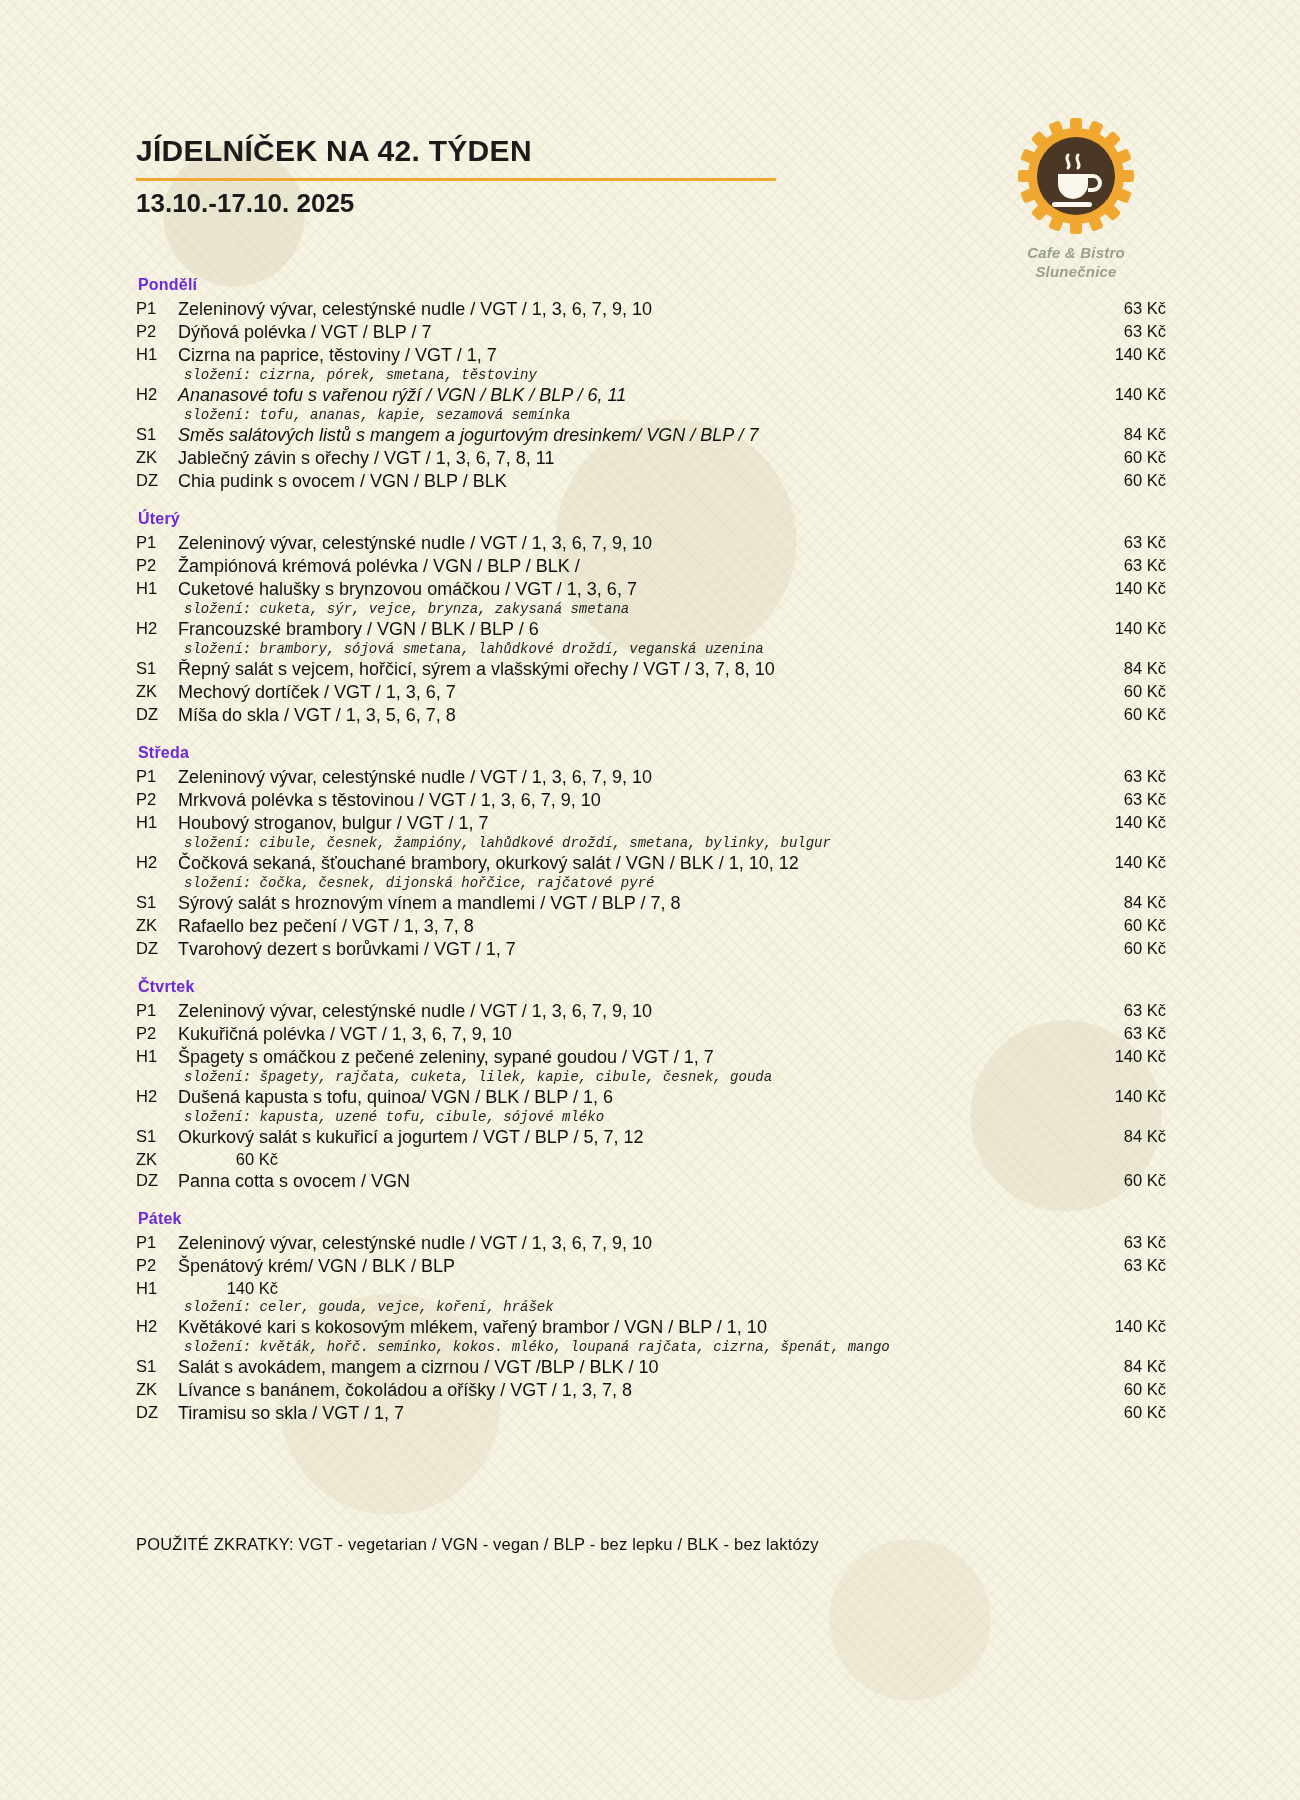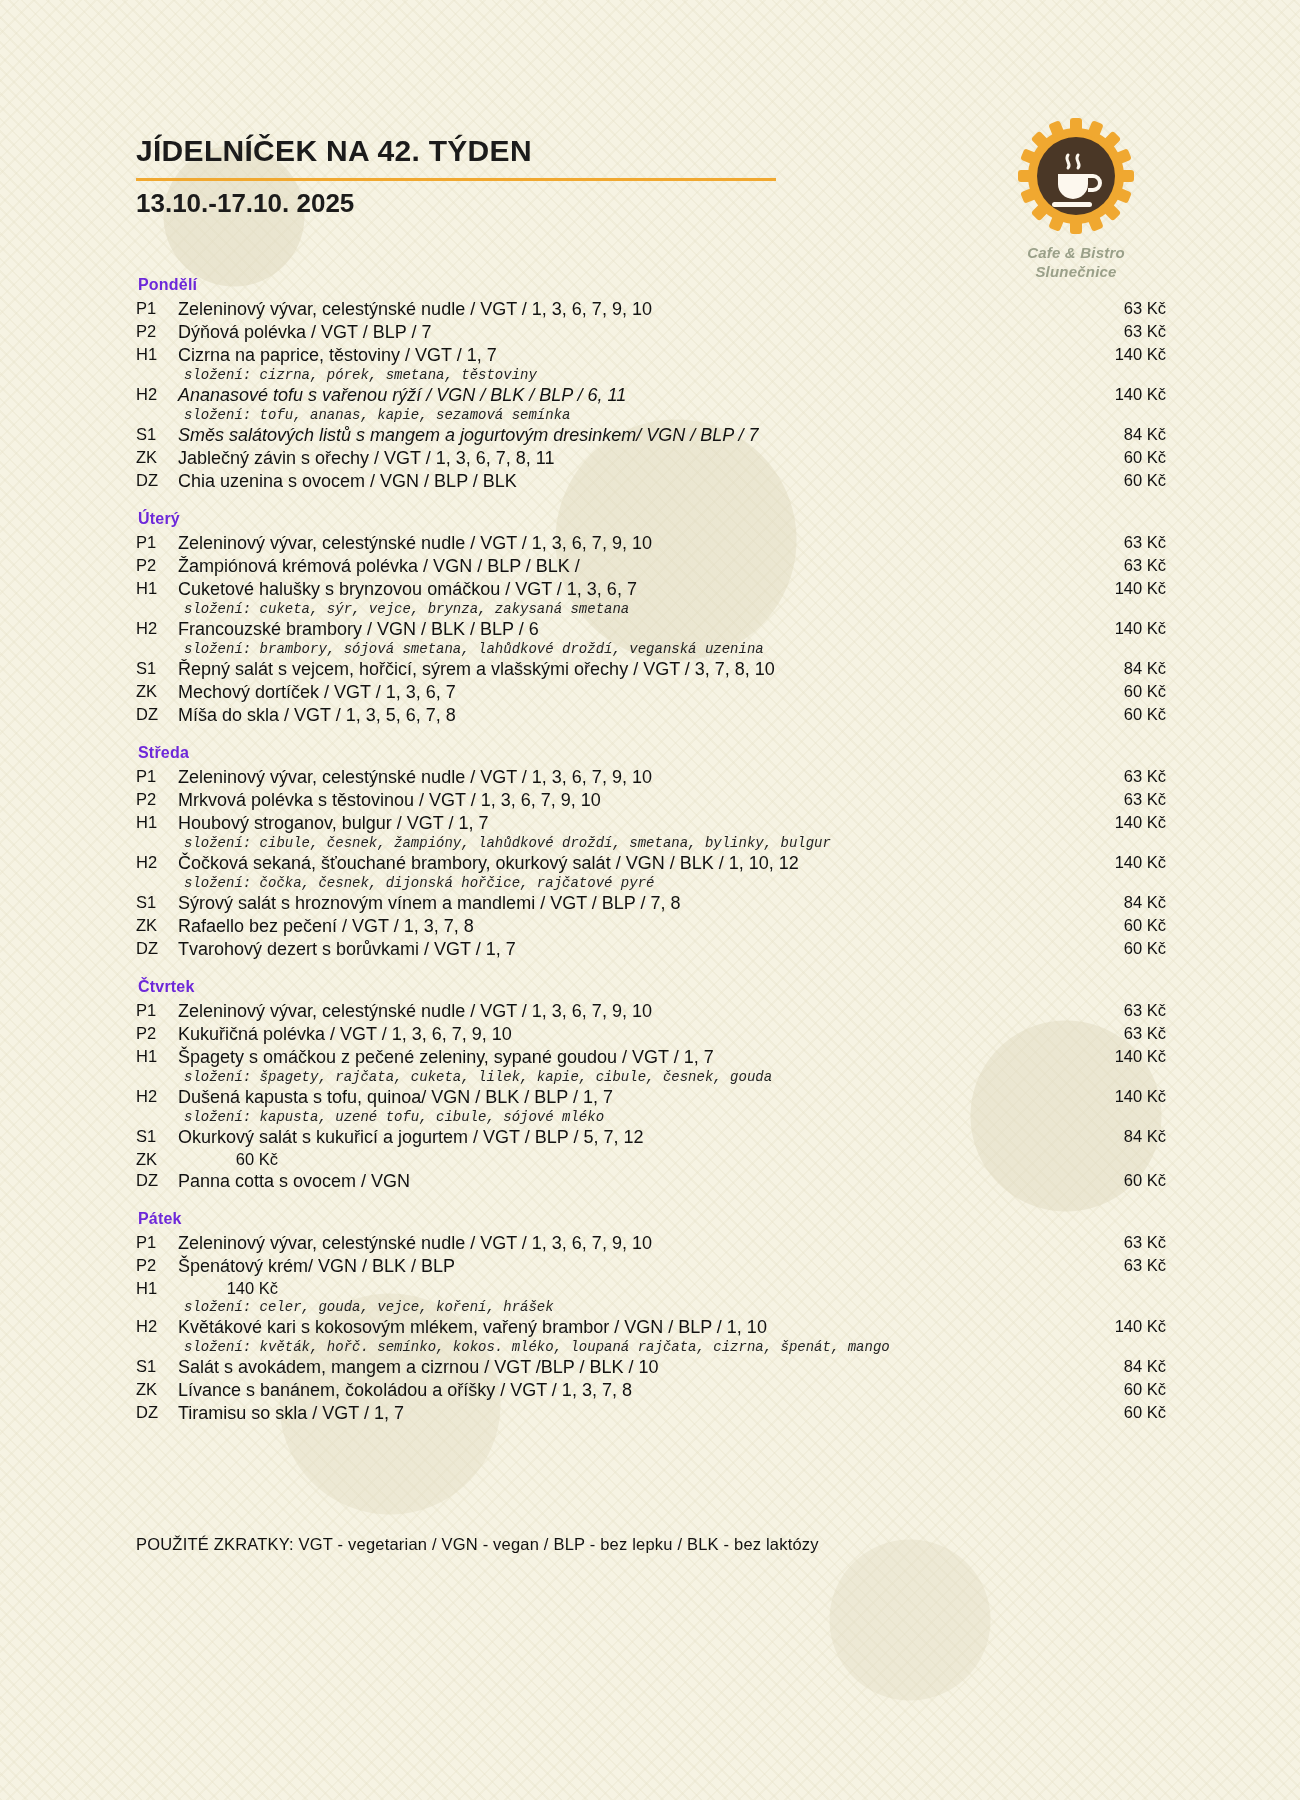--- a/index.html
+++ b/index.html
@@ -235,21 +235,21 @@
           <div class="item-desc italic">Směs salátových listů s mangem a jogurtovým dresinkem/ VGN / BLP / 7</div>
           <div class="item-price">84 Kč</div>
         </div>
         <div class="item-row">
           <div class="item-code">ZK</div>
           <div class="item-desc">Jablečný závin s ořechy / VGT / 1, 3, 6, 7, 8, 11</div>
           <div class="item-price">60 Kč</div>
         </div>
         <div class="item-row">
           <div class="item-code">DZ</div>
-          <div class="item-desc">Chia uzenina s ovocem / VGN / BLP / BLK</div>
+          <div class="item-desc">Chia pudink s ovocem / VGN / BLP / BLK</div>
           <div class="item-price">60 Kč</div>
         </div>
       </div>
       <div class="day-block">
         <div class="day-name">Úterý</div>
         <div class="item-row">
           <div class="item-code">P1</div>
           <div class="item-desc">Zeleninový vývar, celestýnské nudle / VGT / 1, 3, 6, 7, 9, 10</div>
           <div class="item-price">63 Kč</div>
         </div>
@@ -339,21 +339,21 @@
           <div class="item-price">63 Kč</div>
         </div>
         <div class="item-row">
           <div class="item-code">H1</div>
           <div class="item-desc">Špagety s omáčkou z pečené zeleniny, sypané goudou / VGT / 1, 7</div>
           <div class="item-price">140 Kč</div>
         </div>
         <div class="ingredients">složení: špagety, rajčata, cuketa, lilek, kapie, cibule, česnek, gouda</div>
         <div class="item-row">
           <div class="item-code">H2</div>
-          <div class="item-desc">Dušená kapusta s tofu, quinoa/ VGN / BLK / BLP /  1, 7</div>
+          <div class="item-desc">Dušená kapusta s tofu, quinoa/ VGN / BLK / BLP /  1, 6</div>
           <div class="item-price">140 Kč</div>
         </div>
         <div class="ingredients">složení: kapusta, uzené tofu, cibule, sójové mléko</div>
         <div class="item-row">
           <div class="item-code">S1</div>
           <div class="item-desc">Okurkový salát s kukuřicí a jogurtem / VGT / BLP / 5, 7, 12</div>
           <div class="item-price">84 Kč</div>
         </div>
         <div class="item-row">
           <div class="item-code">ZK</div>

